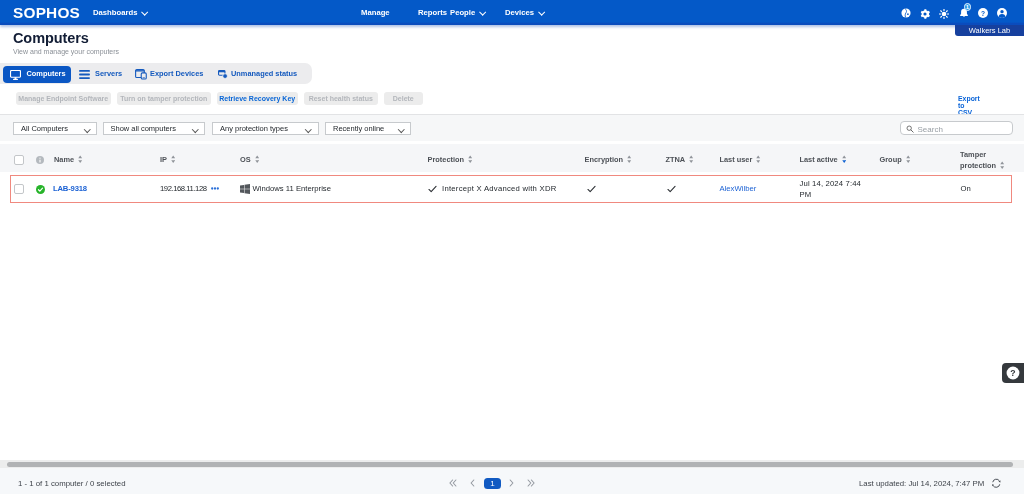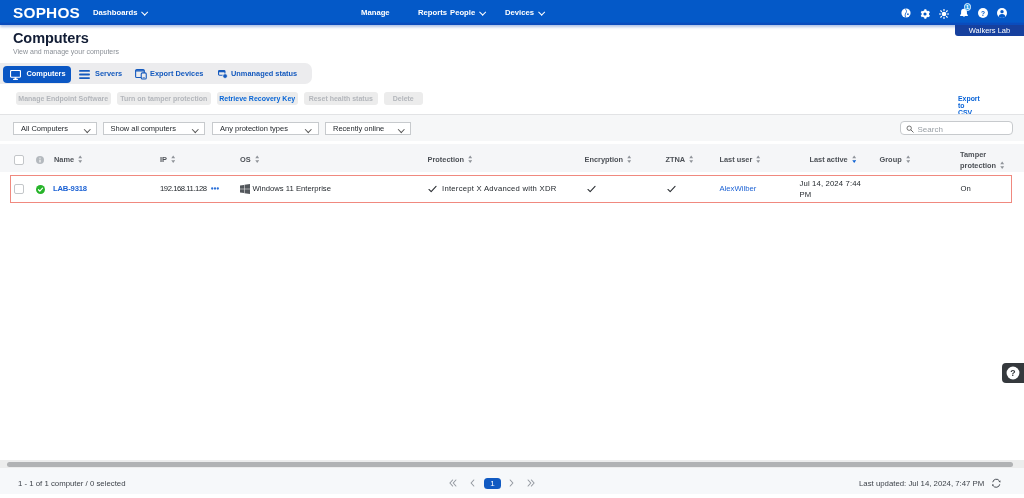--- a/index.html
+++ b/index.html
@@ -200,21 +200,21 @@
         <path d="M0.3 5.9 L4.7 5.9 L2.5 9 Z" fill="#90949a"></path>
       </svg></div>
 <div class="hl abs" style="left:665.5px;">ZTNA<svg class="sorti" width="4.4" height="8.4" viewBox="0 0 5 9.5">
         <path d="M2.5 0.5 L4.7 3.6 L0.3 3.6 Z" fill="#90949a"></path>
         <path d="M0.3 5.9 L4.7 5.9 L2.5 9 Z" fill="#90949a"></path>
       </svg></div>
 <div class="hl abs" style="left:719.5px;">Last user<svg class="sorti" width="4.4" height="8.4" viewBox="0 0 5 9.5">
         <path d="M2.5 0.5 L4.7 3.6 L0.3 3.6 Z" fill="#90949a"></path>
         <path d="M0.3 5.9 L4.7 5.9 L2.5 9 Z" fill="#90949a"></path>
       </svg></div>
-<div class="hl abs" style="left:799.5px;margin-left:10px;">Last active<svg class="sorti" width="4.4" height="8.4" viewBox="0 0 5 9.5">
+<div class="hl abs" style="left:799.5px;">Last active<svg class="sorti" width="4.4" height="8.4" viewBox="0 0 5 9.5">
         <path d="M2.5 0.5 L4.7 3.6 L0.3 3.6 Z" fill="#90949a"></path>
         <path d="M0.3 5.9 L4.7 5.9 L2.5 9 Z" fill="#0f62d2"></path>
       </svg></div>
 <div class="hl abs" style="left:879.5px;">Group<svg class="sorti" width="4.4" height="8.4" viewBox="0 0 5 9.5">
         <path d="M2.5 0.5 L4.7 3.6 L0.3 3.6 Z" fill="#90949a"></path>
         <path d="M0.3 5.9 L4.7 5.9 L2.5 9 Z" fill="#90949a"></path>
       </svg></div>
 <div class="hl abs" style="left:960px; top:148.8px; line-height:11.3px;">Tamper<br>protection<svg class="sorti" width="4.4" height="8.4" viewBox="0 0 5 9.5">
         <path d="M2.5 0.5 L4.7 3.6 L0.3 3.6 Z" fill="#90949a"></path>
         <path d="M0.3 5.9 L4.7 5.9 L2.5 9 Z" fill="#90949a"></path>

